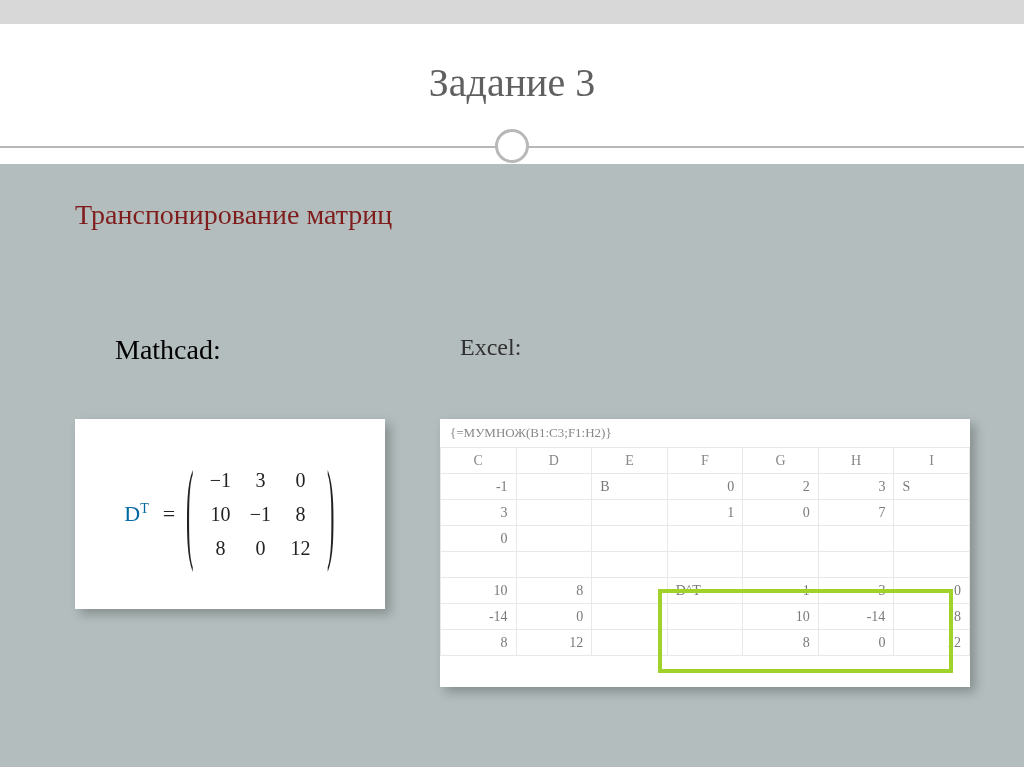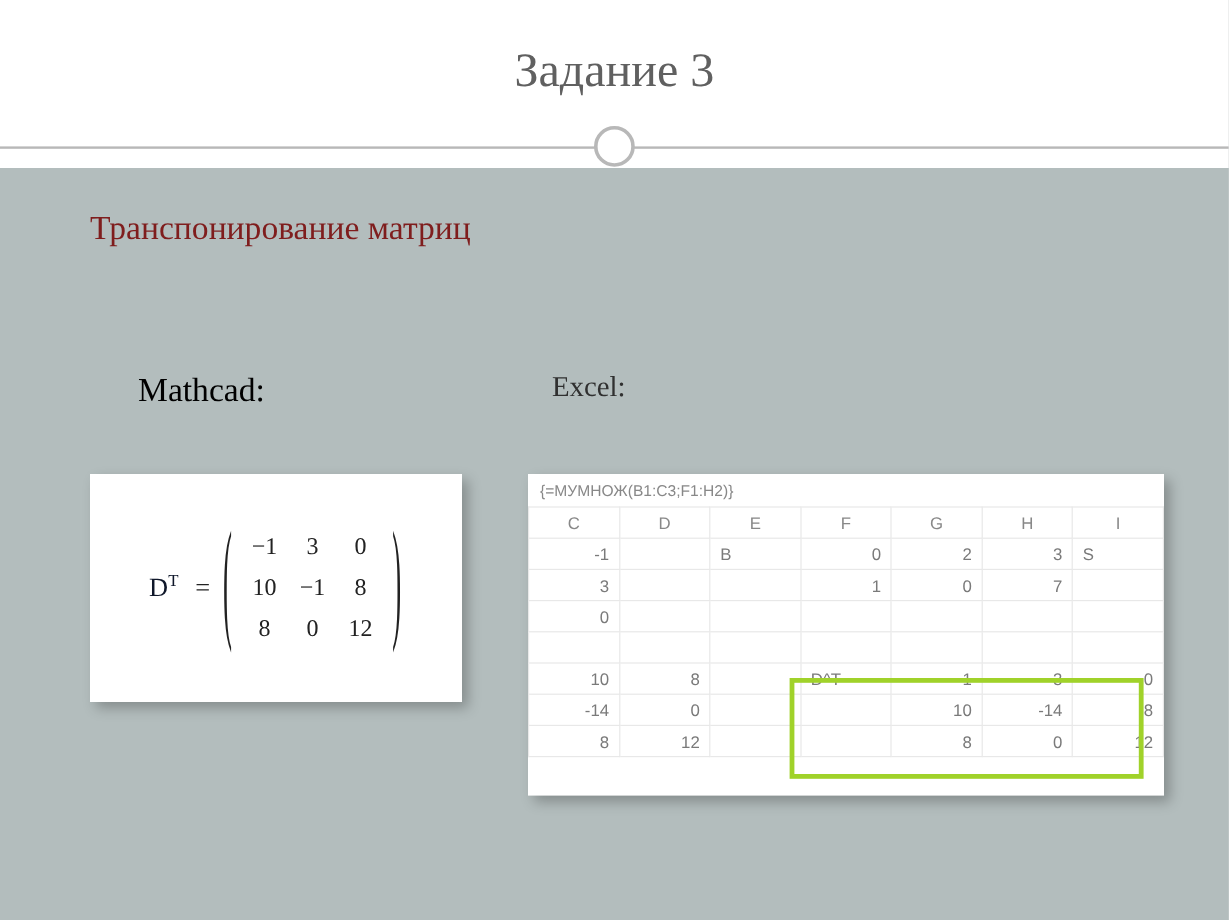--- a/index.html
+++ b/index.html
@@ -21,20 +21,21 @@
     height: 140px;
     background: #ffffff;
     position: relative;
   }
   .title {
     text-align: center;
     font-size: 40px;
     color: #606060;
     padding-top: 35px;
     font-weight: normal;
+    margin-top: 24px;
   }
   .divider-line {
     position: absolute;
     top: 122px;
     left: 0;
     width: 100%;
     height: 2px;
     background: #b8b8b8;
   }
   .circle-decor {
@@ -91,21 +92,21 @@
     justify-content: center;
     font-family: 'Times New Roman', serif;
   }
   .mathcad-eq {
     display: flex;
     align-items: center;
     gap: 6px;
   }
   .dt-label {
     font-size: 22px;
-    color: #0f172a;
+    color: #0369a1;
     margin-right: 4px;
   }
   .dt-label sup { font-size: 14px; }
   .eq-sign { font-size: 22px; color: #222; margin: 0 4px; }
   .paren { display:inline-block; transform: scaleY(4) scaleX(0.8); font-size: 28px; color:#222; font-family: 'Times New Roman', serif; line-height: 0; position: relative; top: -2px;}
   .matrix {
     display: grid;
     grid-template-columns: repeat(3, 40px);
     grid-template-rows: repeat(3, 34px);
     text-align: center;
@@ -115,21 +116,21 @@
   .matrix span { display:flex; align-items:center; justify-content:center; }
 
   .excel-box {
     position: absolute;
     top: 255px;
     left: 440px;
     width: 530px;
     height: 268px;
     background: #ffffff;
     box-shadow: 5px 5px 10px rgba(0,0,0,0.25);
-    font-family: Liberation Sans, sans-serif;
+    font-family: Liberation Serif, serif;
     font-size: 14px;
     color: #7a7a7a;
   }
   .formula-bar {
     padding: 6px 10px;
     font-size: 13px;
     color: #888;
   }
   .excel-grid {
     width: 100%;

